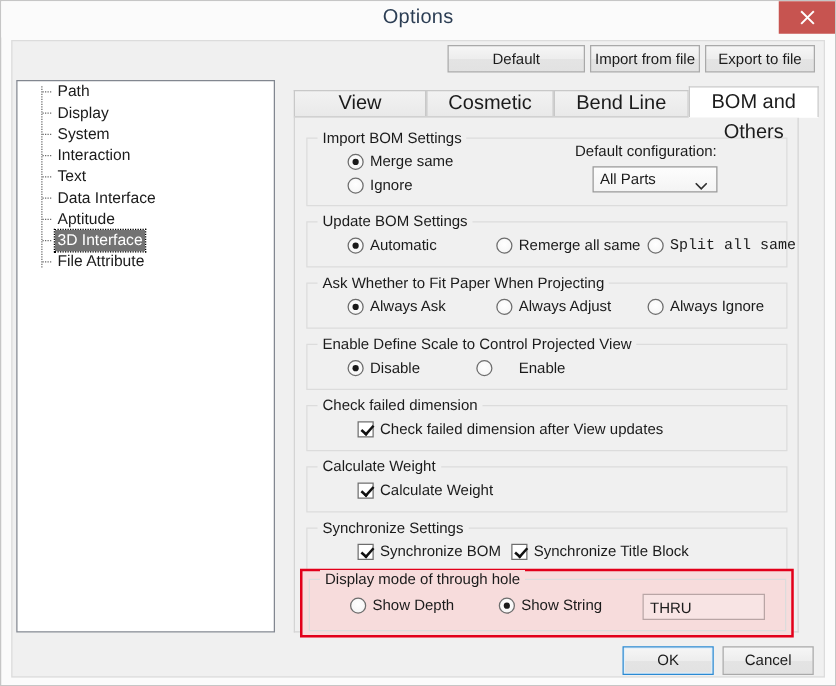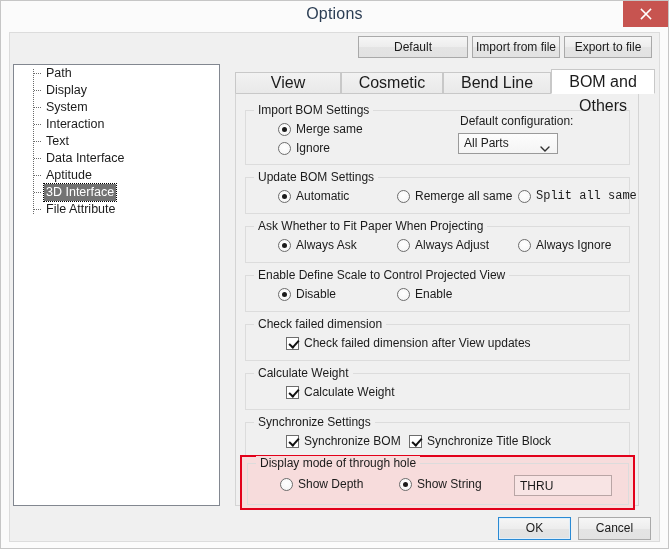--- a/index.html
+++ b/index.html
@@ -378,21 +378,21 @@
       <div class="opt" style="left:32px; top:11px;">
         <span class="radio on"></span>
         <span>Merge same</span>
       </div>
       <div class="opt" style="left:32px; top:30px;">
         <span class="radio"></span>
         <span>Ignore</span>
       </div>
 
       <span class="lbl" style="left:214px; top:3px;">Default configuration:</span>
-      <div class="combo" style="left:212px; top:22px; width:100px;">
+      <div class="combo" style="left:228px; top:22px; width:100px;">
         <span>All Parts</span>
         <span class="chev">
           <svg width="10" height="7" viewBox="0 0 10 7">
               <path d="M1 1 L5 5 L9 1" stroke="#303030" stroke-width="1.4" fill="none" stroke-linecap="round"></path>
             </svg>
         </span>
       </div>
     </div>
 
     <div class="group" style="left:9px; top:83px; width:385px; height:37px;">
@@ -426,21 +426,21 @@
         <span>Always Ignore</span>
       </div>
     </div>
 
     <div class="group" style="left:9px; top:181px; width:385px; height:37px;">
       <span class="glegend">Enable Define Scale to Control Projected View</span>
       <div class="opt" style="left:32px; top:11px;">
         <span class="radio on"></span>
         <span>Disable</span>
       </div>
-      <div class="opt" style="left:151px; top:11px;">
+      <div class="opt" style="left:135px; top:11px;gap:16px;">
         <span class="radio"></span>
         <span>Enable</span>
       </div>
     </div>
 
     <div class="group" style="left:9px; top:230px; width:385px; height:37px;">
       <span class="glegend">Check failed dimension</span>
       <div class="opt" style="left:40px; top:11px;">
         <span class="cbox on"></span>
         <span>Check failed dimension after View updates</span>

